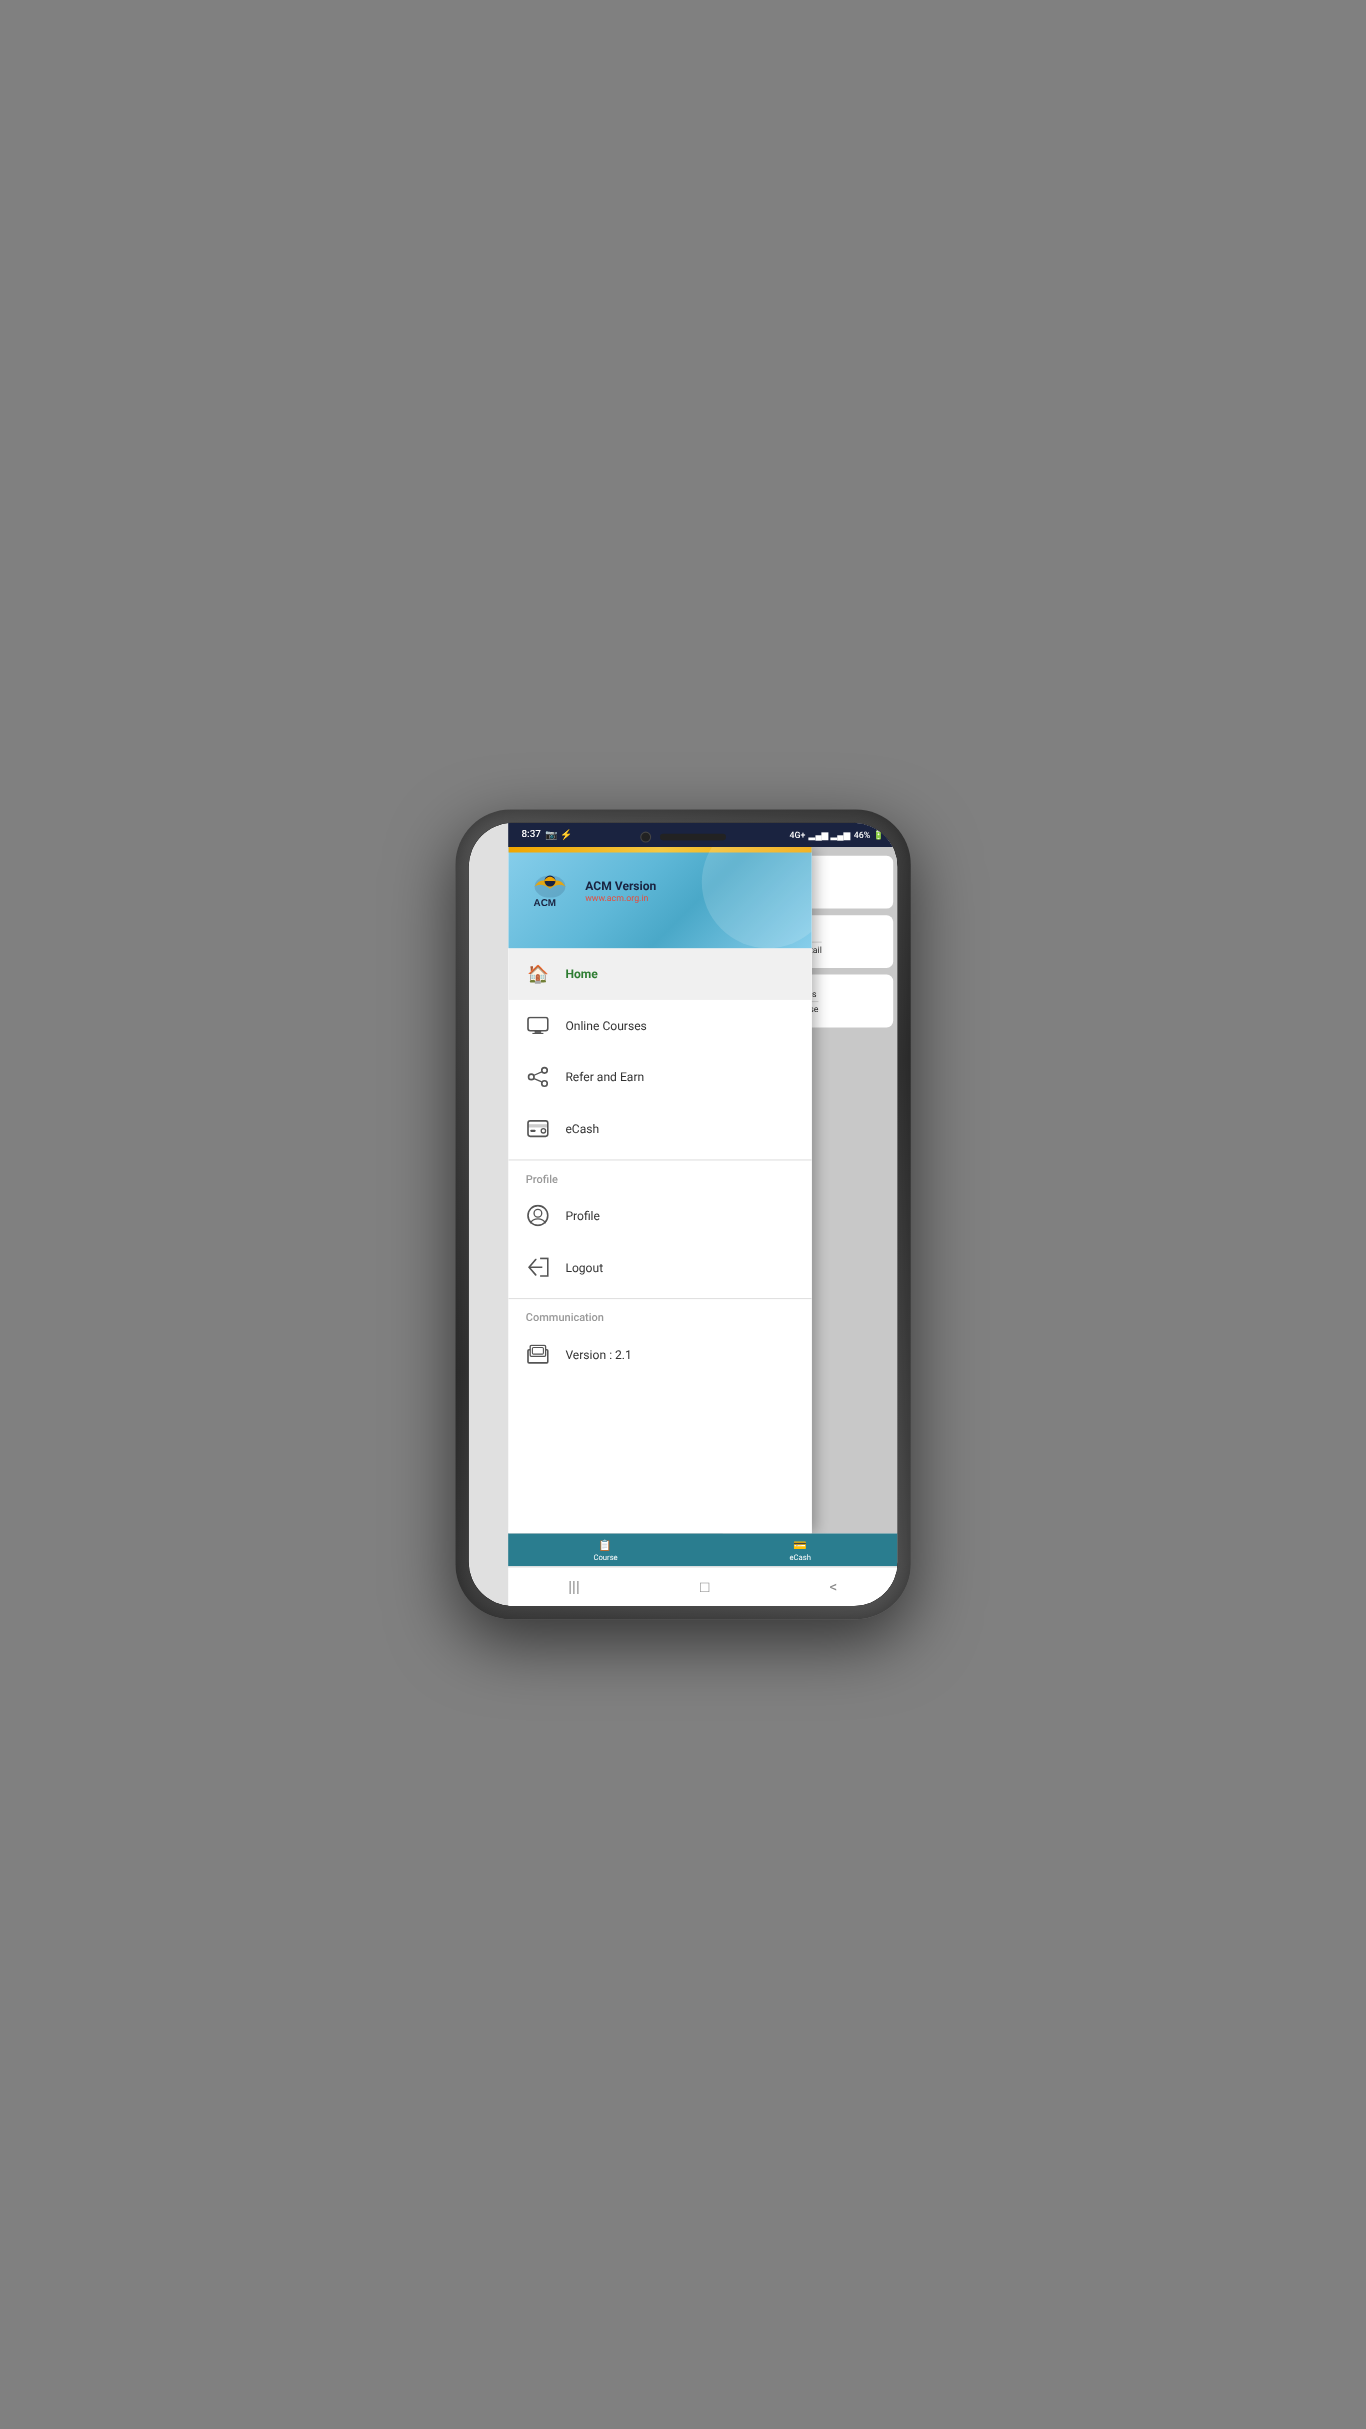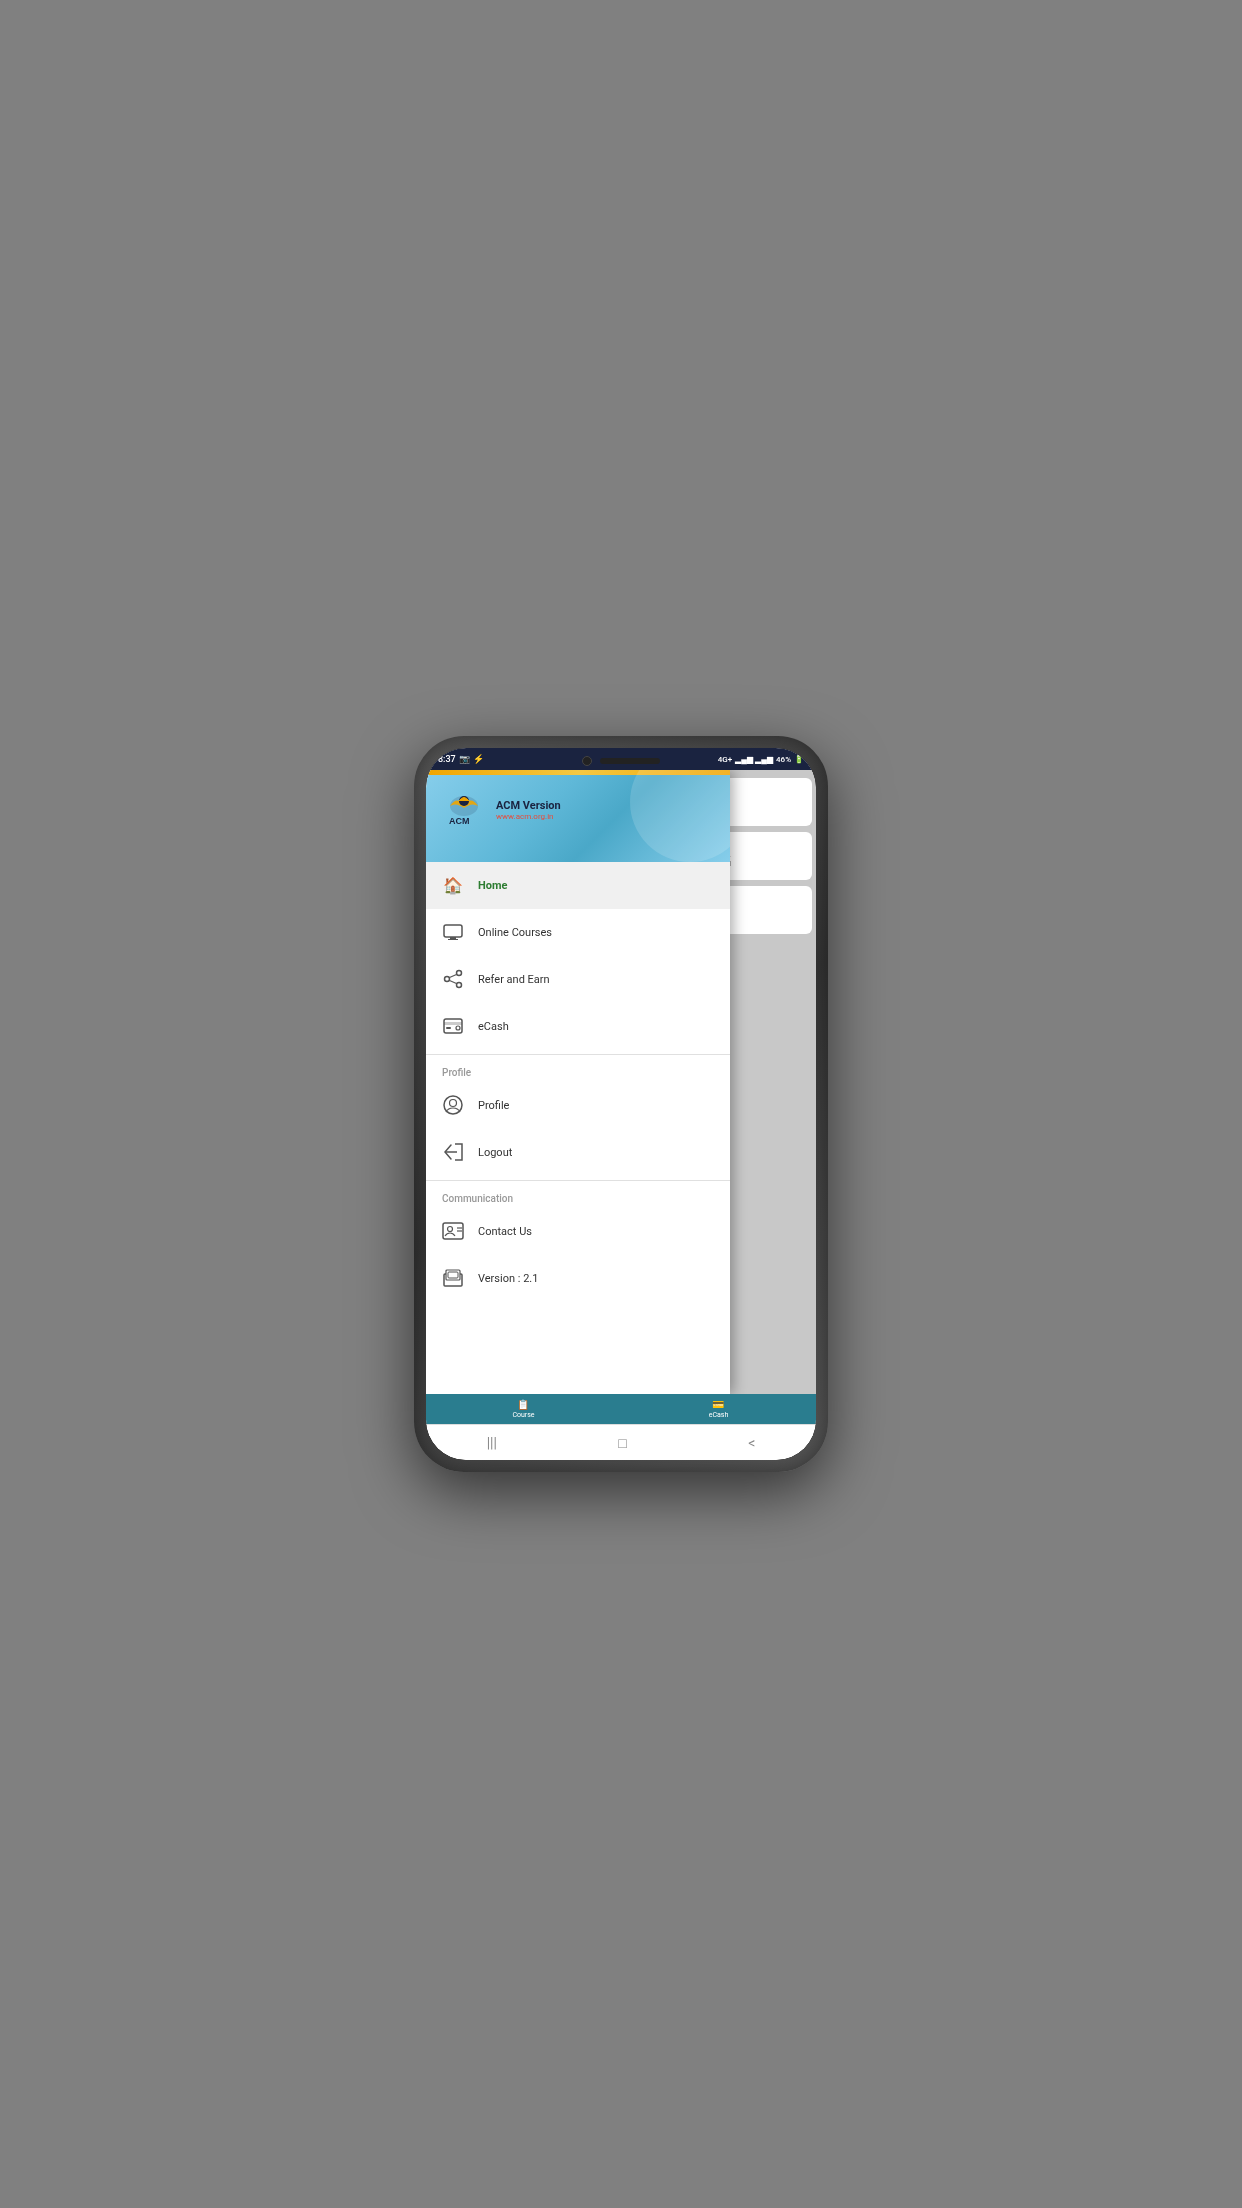--- a/index.html
+++ b/index.html
@@ -60,20 +60,21 @@
     }
 
     .screen {
       width: 100%;
       height: 100%;
       background: #e0e0e0;
       border-radius: 40px;
       overflow: hidden;
       display: flex;
       flex-direction: column;
+      padding-left: 36px;
     }
 
     
     .status-bar {
       background: #1a2340;
       color: white;
       display: flex;
       justify-content: space-between;
       align-items: center;
       padding: 4px 12px;
@@ -464,32 +465,20 @@
                   <path d="M12 1 L19 1 L19 17 L12 17" stroke="#555" stroke-width="1.5" fill="none"></path>
                 </svg>
               </div>
               <span class="menu-label">Logout</span>
             </div>
 
             <div class="section-divider"></div>
 
             <div class="section-header">Communication</div>
 
-            <div class="menu-item">
-              <div class="menu-icon">
-                <svg width="22" height="18" viewBox="0 0 22 18" fill="none" xmlns="http://www.w3.org/2000/svg">
-                  <rect x="1" y="1" width="20" height="16" rx="2" stroke="#555" stroke-width="1.5" fill="none"></rect>
-                  <circle cx="8" cy="7" r="2.5" stroke="#555" stroke-width="1.2" fill="none"></circle>
-                  <path d="M3 14 Q5 11 8 11 Q11 11 13 14" stroke="#555" stroke-width="1.2" fill="none"></path>
-                  <line x1="15" y1="6" x2="20" y2="6" stroke="#555" stroke-width="1.2"></line>
-                  <line x1="15" y1="9" x2="20" y2="9" stroke="#555" stroke-width="1.2"></line>
-                </svg>
-              </div>
-              <span class="menu-label">Contact Us</span>
-            </div>
 
             <div class="menu-item">
               <div class="menu-icon">
                 <svg width="20" height="18" viewBox="0 0 20 18" fill="none" xmlns="http://www.w3.org/2000/svg">
                   <rect x="1" y="5" width="18" height="12" rx="1" stroke="#555" stroke-width="1.5" fill="none"></rect>
                   <rect x="3" y="1" width="14" height="10" rx="1" stroke="#555" stroke-width="1.2" fill="white"></rect>
                   <rect x="5" y="3" width="10" height="6" rx="1" stroke="#555" stroke-width="1" fill="white"></rect>
                 </svg>
               </div>
               <span class="menu-label">Version : 2.1</span>

